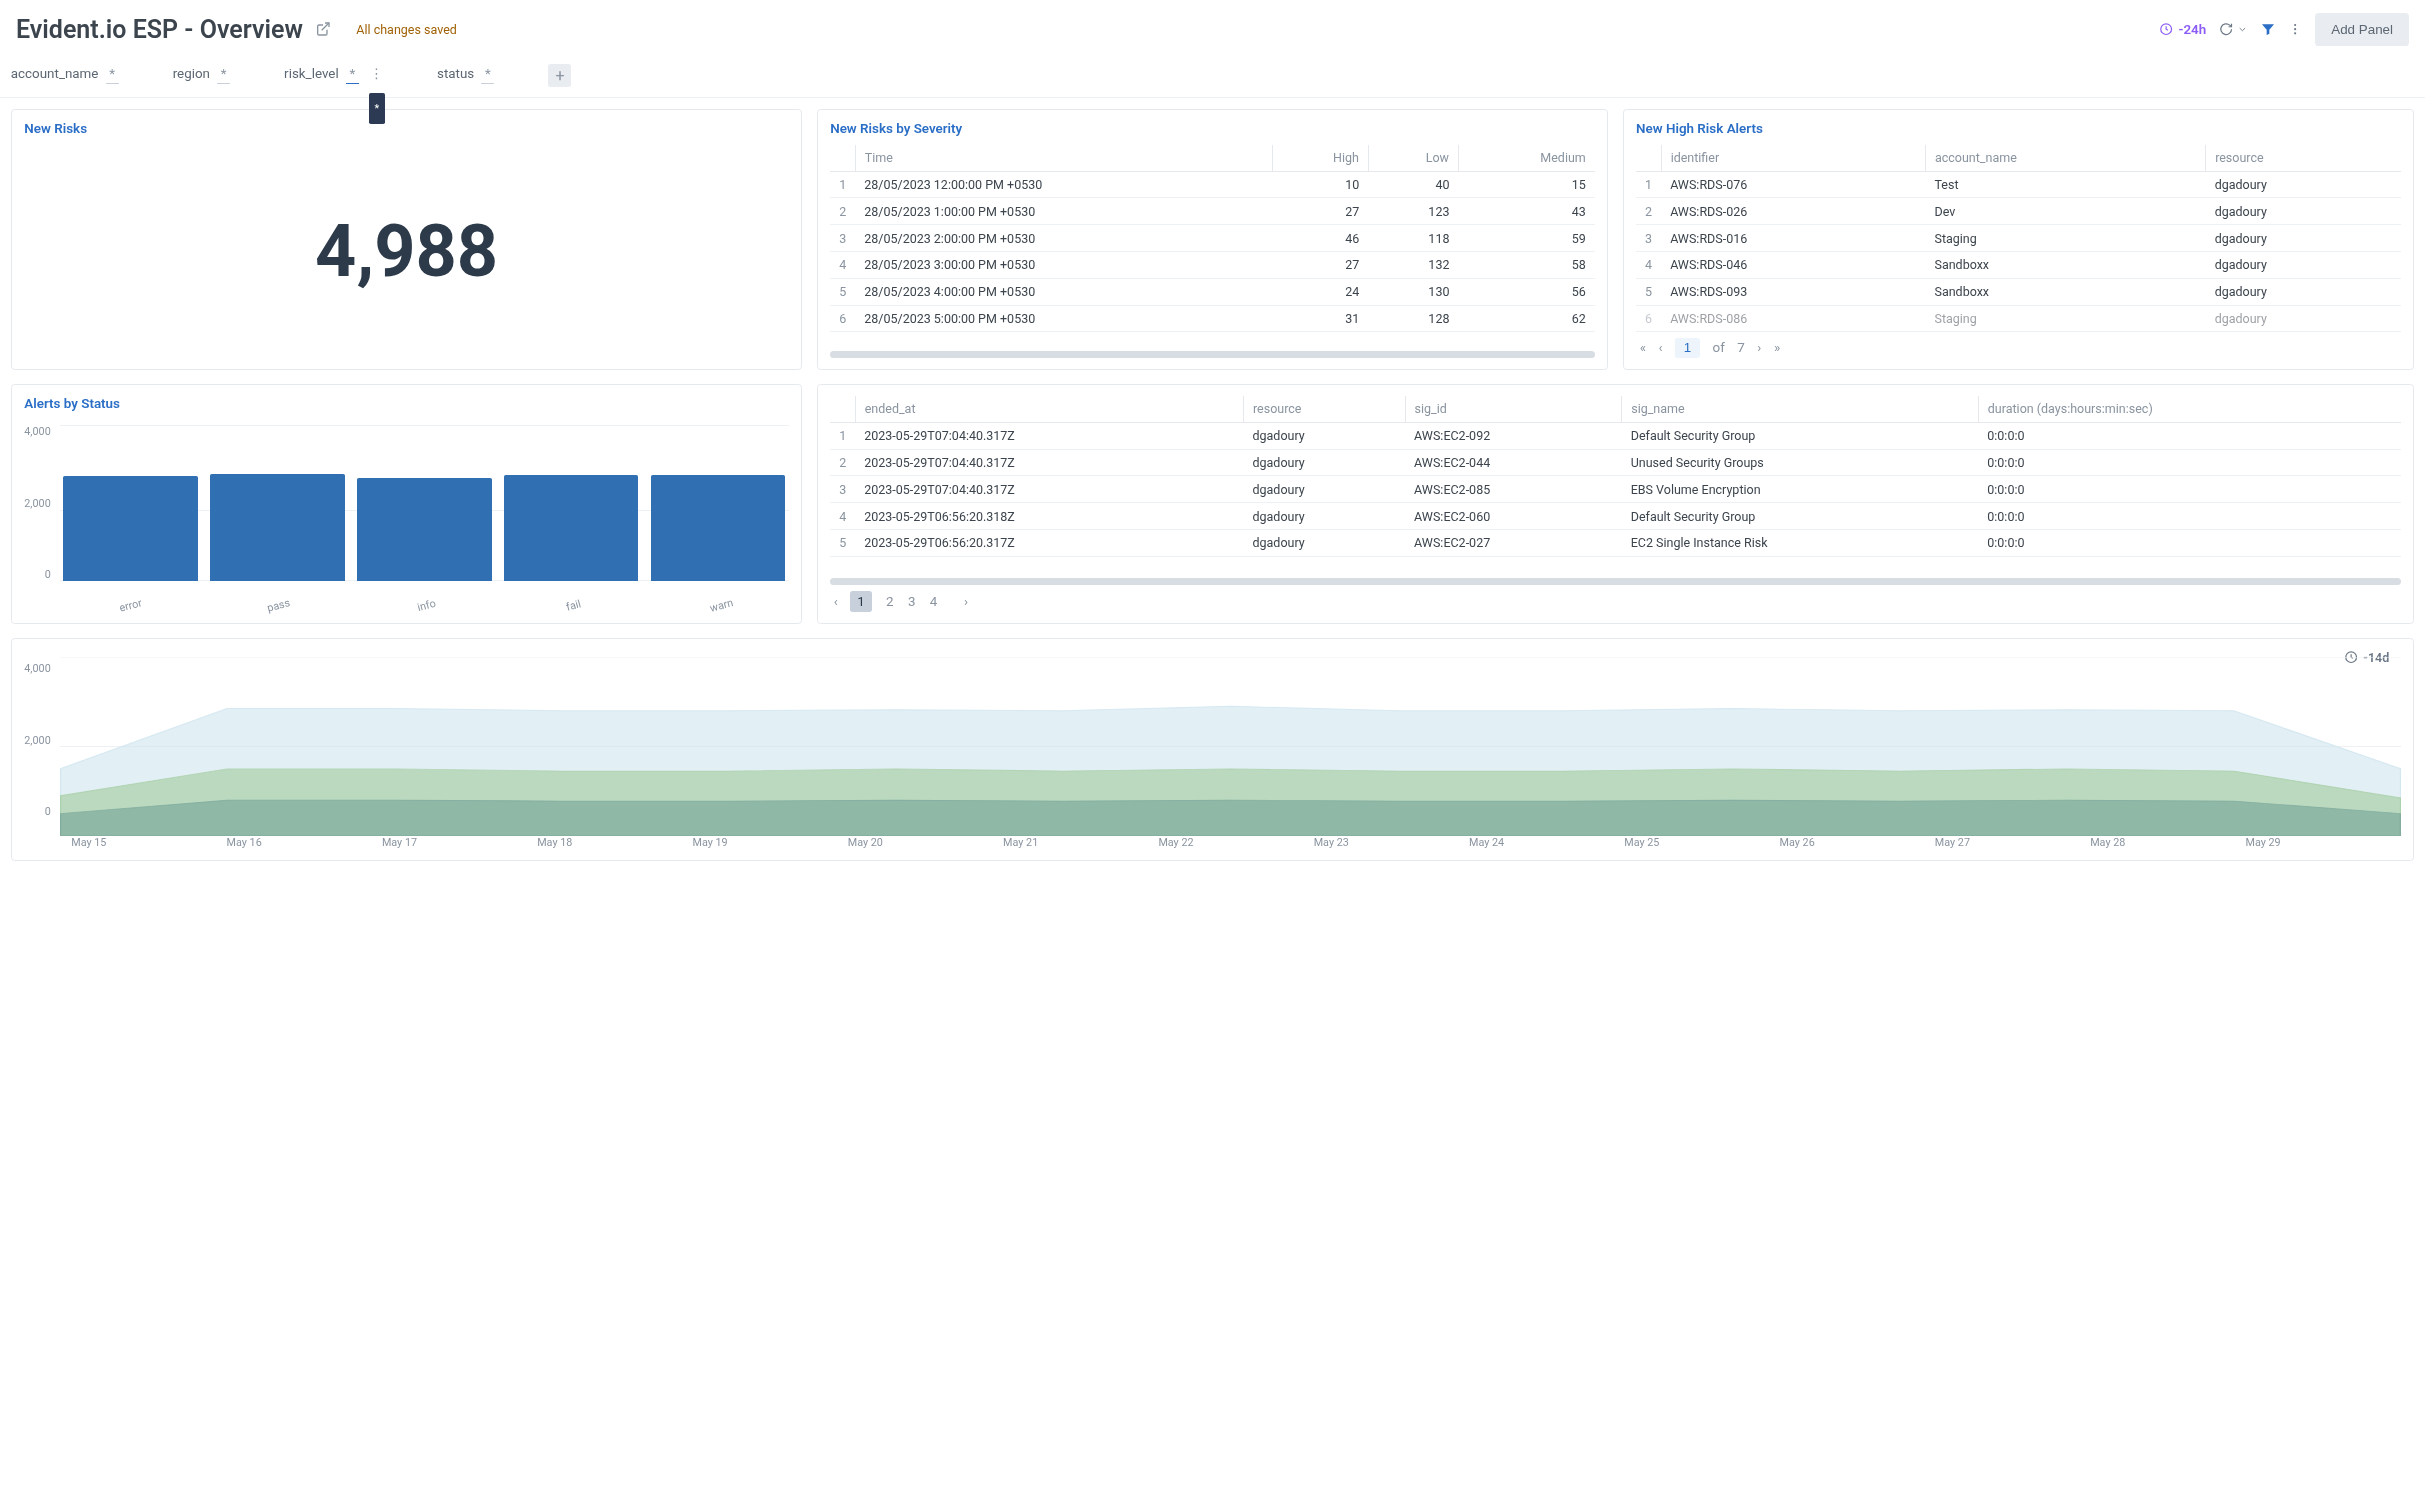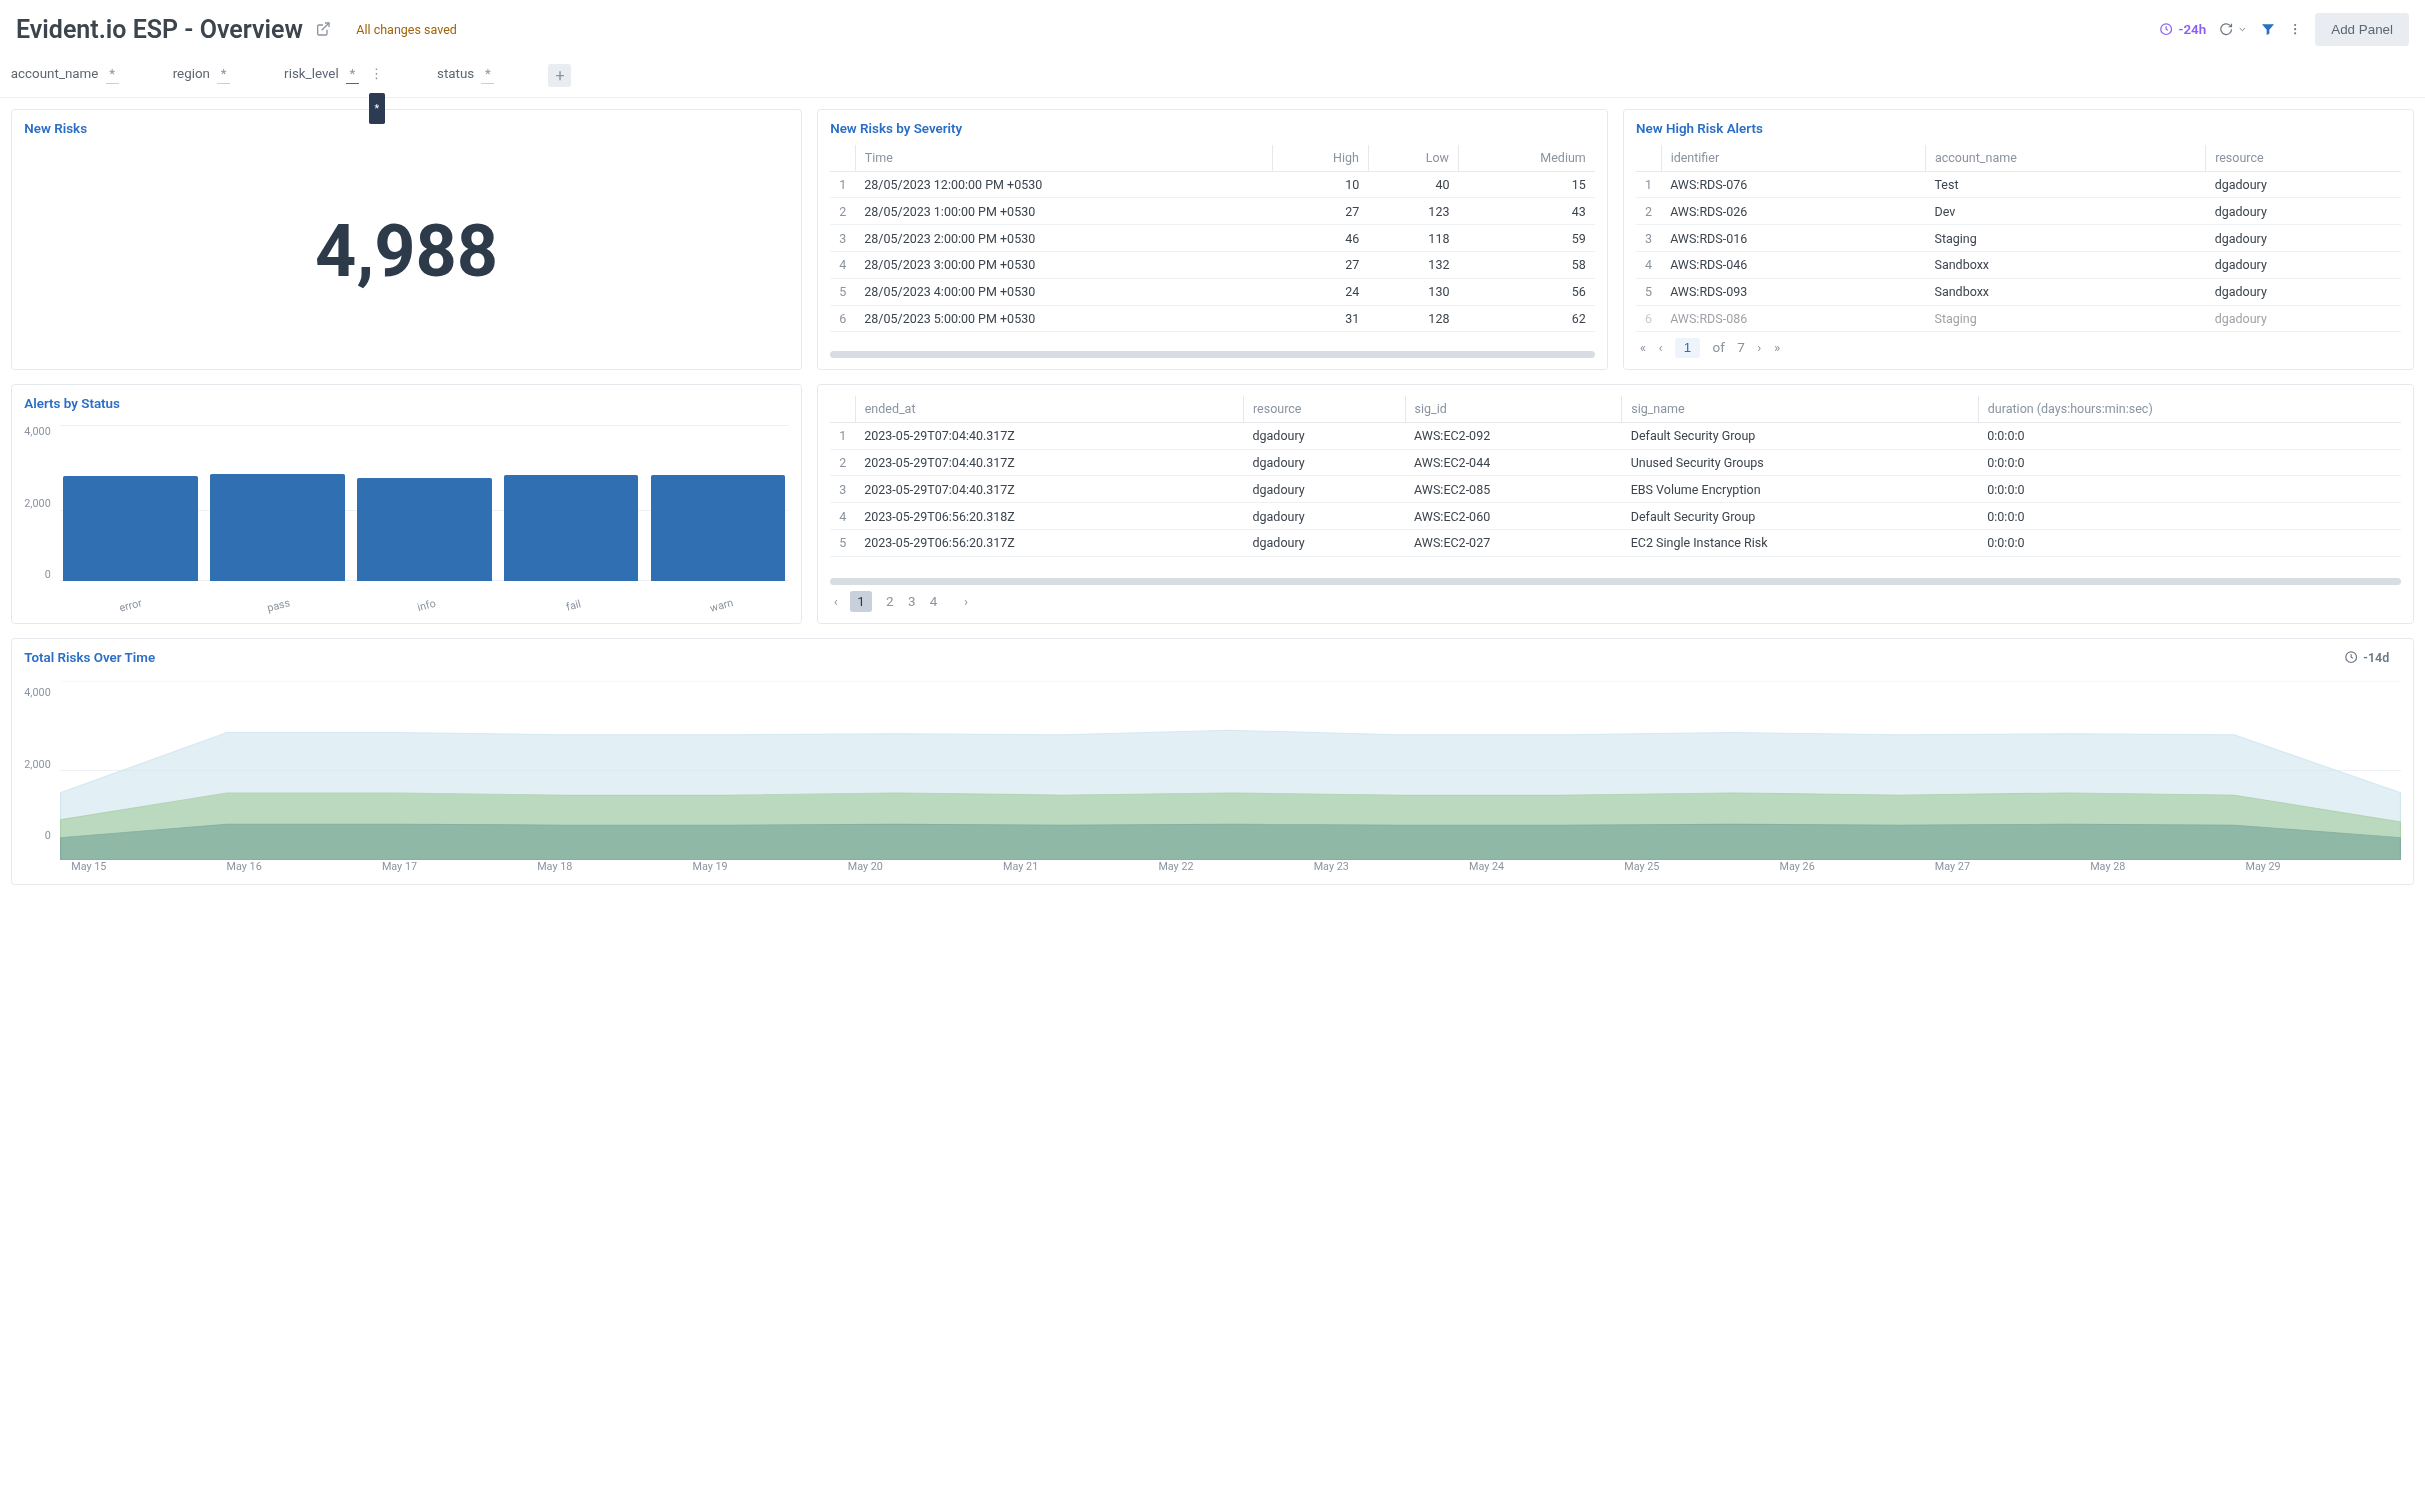--- a/index.html
+++ b/index.html
@@ -346,21 +346,20 @@
     </div>
     <div class="scroll-shadow"></div>
     <div class="pager">
       <span class="chev">‹</span>
       <span id="res-pages"><span class="active pgnum" style="margin-right: 14.3px;">1</span><span class="pgnum" style="margin-right: 14.3px;">2</span><span class="pgnum" style="margin-right: 14.3px;">3</span><span class="pgnum" style="margin-right: 14.3px;">4</span></span>
       <span class="chev">›</span>
     </div>
   </div>
 
   <div class="panel wide2 time-panel">
-    <div class="panel-title">Total Risks Over Time</div>
     <div class="time-tr">
       <svg width="14.3" height="14.3" viewBox="0 0 24 24" fill="none" stroke="currentColor" stroke-width="2">
           <circle cx="12" cy="12" r="9"></circle>
           <path d="M12 7v5l3 2"></path>
         </svg>
       <span>-14d</span>
     </div>
     <div class="area-chart">
       <div class="y-axis" id="area-yaxis">
           <div>4,000</div>

